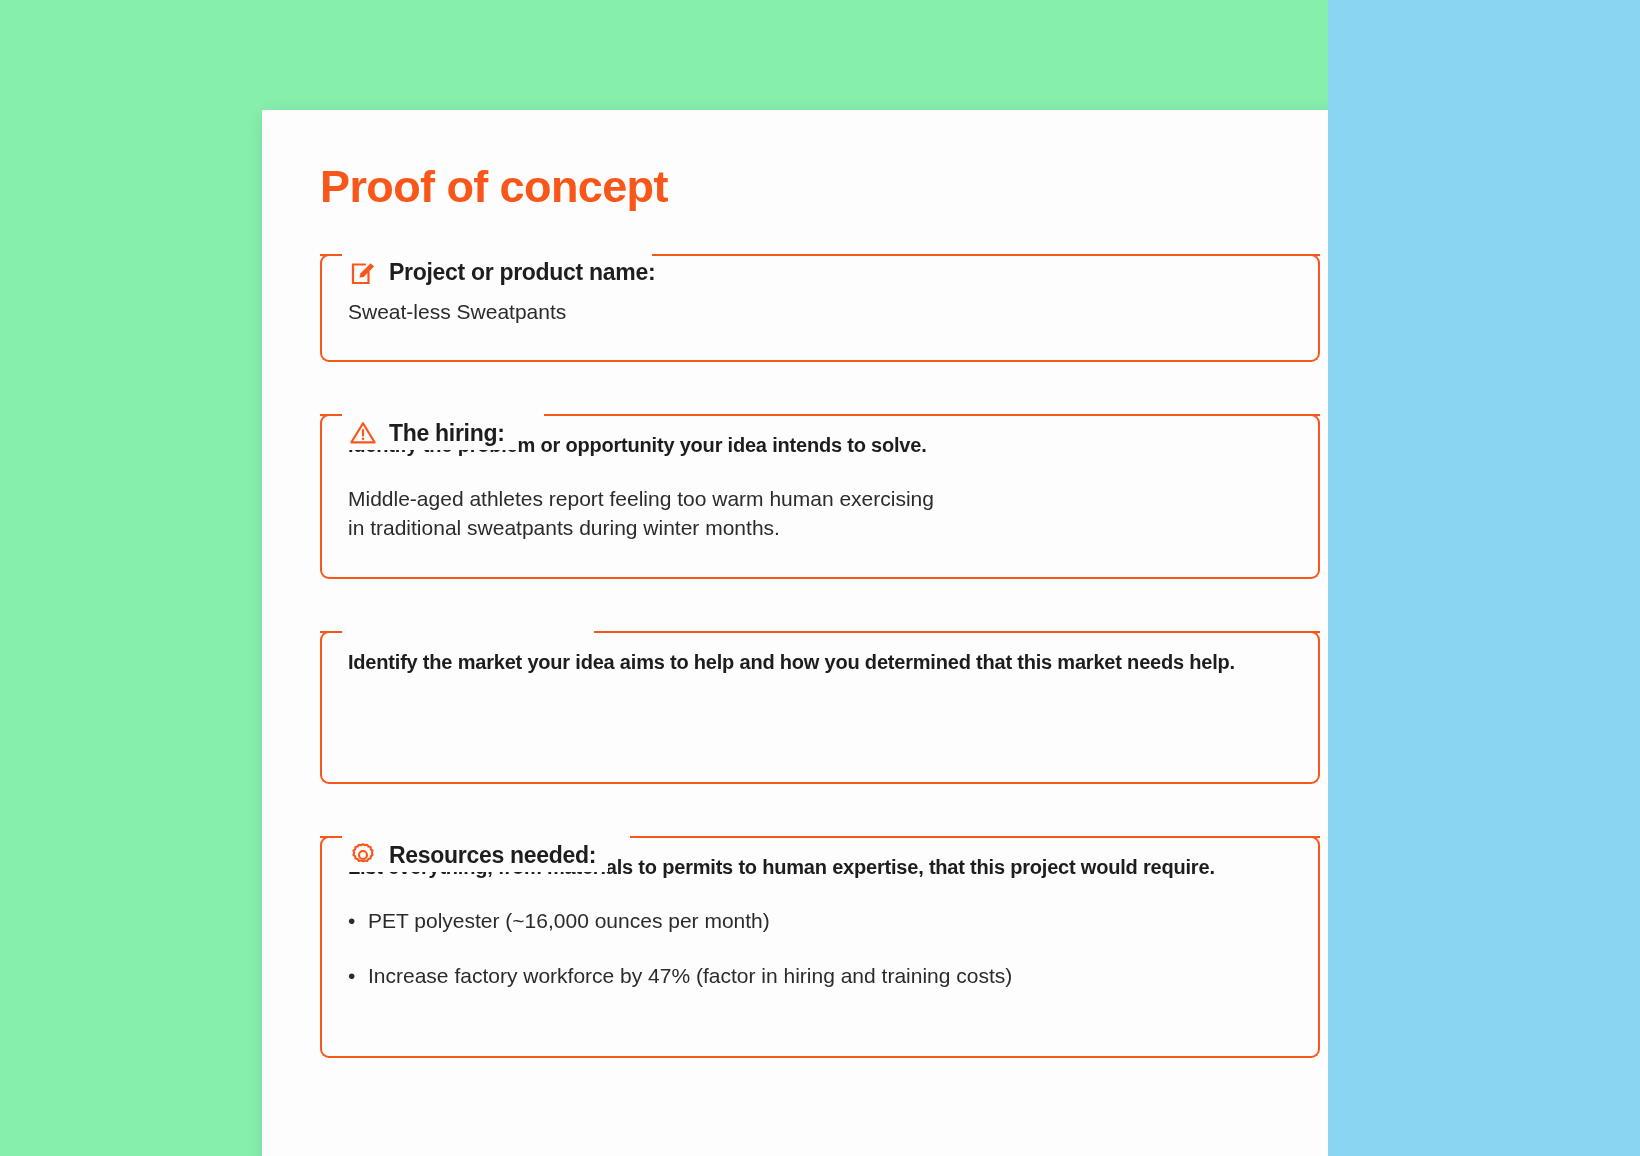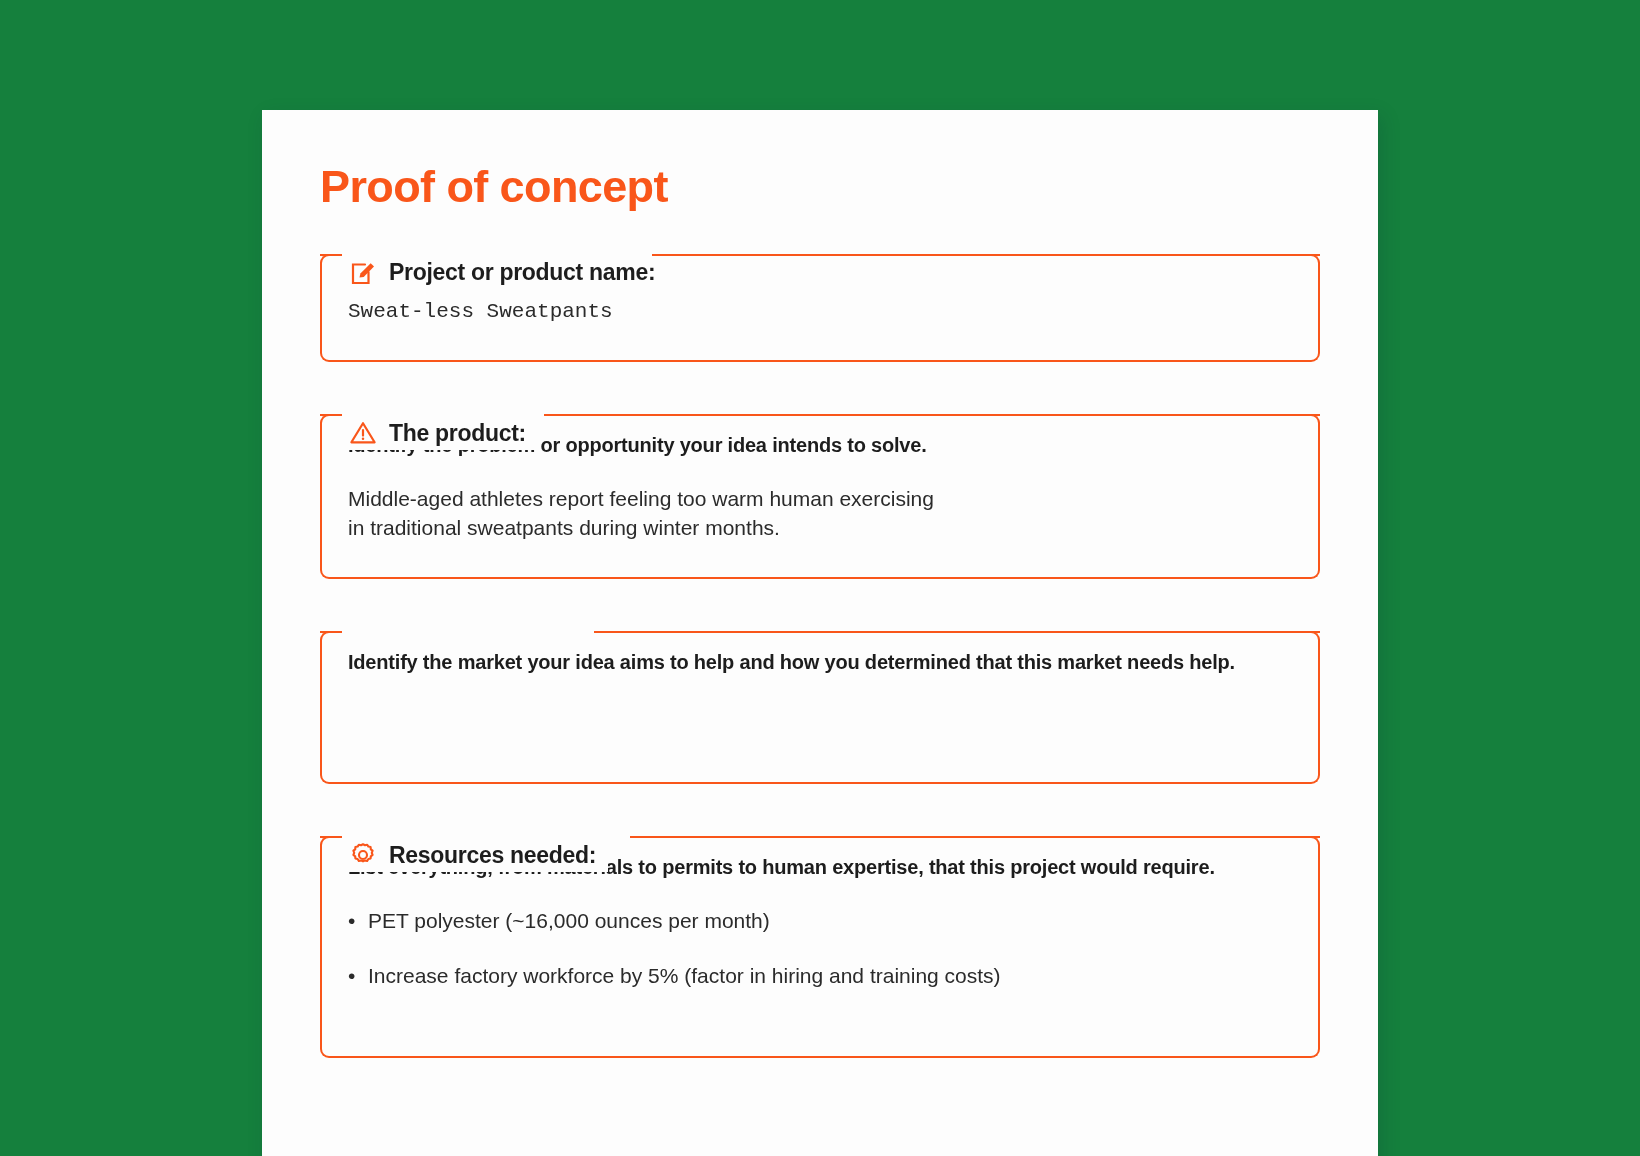--- a/index.html
+++ b/index.html
@@ -10,23 +10,23 @@
     overflow: hidden;
   }
   body {
     background: #89d6f2;
     font-family: "Liberation Sans", sans-serif;
   }
 
   
   .canvas {
     position: relative;
-    width: 1640px;
+    width: 1328px;
     height: 1156px;
-    background: #15803d;
+    background: #86efac;
     overflow: hidden;
   }
 
   
   .paper {
     position: absolute;
     left: 262px;
     top: 110px;
     width: 1116px;
     height: 1120px;
@@ -182,21 +182,21 @@
   }
   .bullet-list li::before {
     content: "\2022";
     position: absolute;
     left: 0;
     top: 0;
     color: #2b2b2b;
   }
 
   
-  .field-name .field-body { padding-bottom: 34px; font-family: Liberation Mono, monospace; }
+  .field-name .field-body { padding-bottom: 34px; }
   .field-problem .field-body { padding-bottom: 34px; }
   .field-audience .field-body { padding-bottom: 80px; }
   .field-resources .field-body { padding-bottom: 40px; }
 </style>
 </head>
 <body>
 
 <div class="canvas">
 
   <div class="paper">
@@ -232,21 +232,21 @@
           <span class="frame-top-right" style="left:222px;"></span>
 
           <div class="field-head">
             <span class="field-icon">
               <svg width="28" height="28" viewBox="0 0 28 28" fill="none">
                 <path d="M14 4.2 L25.6 23.3 H2.4 Z" stroke="#f9561a" stroke-width="2.2" stroke-linejoin="round"></path>
                 <path d="M14 11 V16.6" stroke="#f9561a" stroke-width="2.2" stroke-linecap="round"></path>
                 <circle cx="14" cy="19.8" r="1.25" fill="#f9561a"></circle>
               </svg>
             </span>
-            <span class="field-label">The product:</span>
+            <span class="field-label">The hiring:</span>
           </div>
 
           <div class="field-body">
             <p class="field-instruction">Identify the problem or opportunity your idea intends to solve.</p>
             <p class="field-answer">Middle-aged athletes report feeling too warm human exercising
 in traditional sweatpants during winter months.</p>
           </div>
         </div>
       </section>
 
@@ -276,21 +276,21 @@
                 </g>
               </svg>
             </span>
             <span class="field-label">Resources needed:</span>
           </div>
 
           <div class="field-body">
             <p class="field-instruction">List everything, from materials to permits to human expertise, that this project would require.</p>
             <ul class="bullet-list">
               <li>PET polyester (~16,000 ounces per month)</li>
-              <li>Increase factory workforce by 5% (factor in hiring and training costs)</li>
+              <li>Increase factory workforce by 47% (factor in hiring and training costs)</li>
             </ul>
           </div>
         </div>
       </section>
 
     </div>
   </div>
 
 </div>
 

